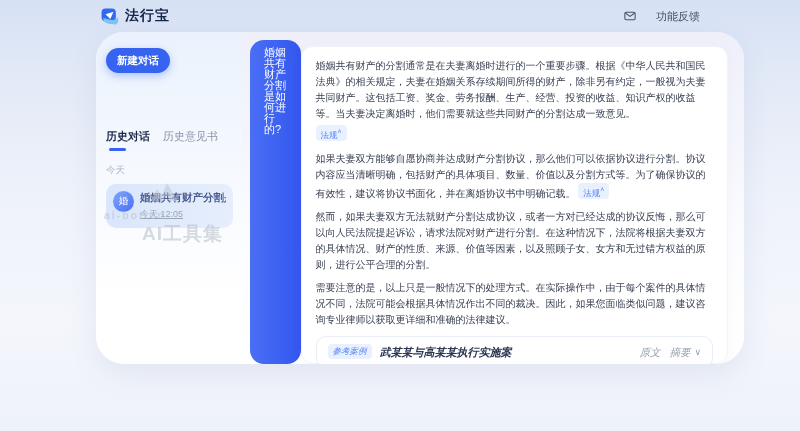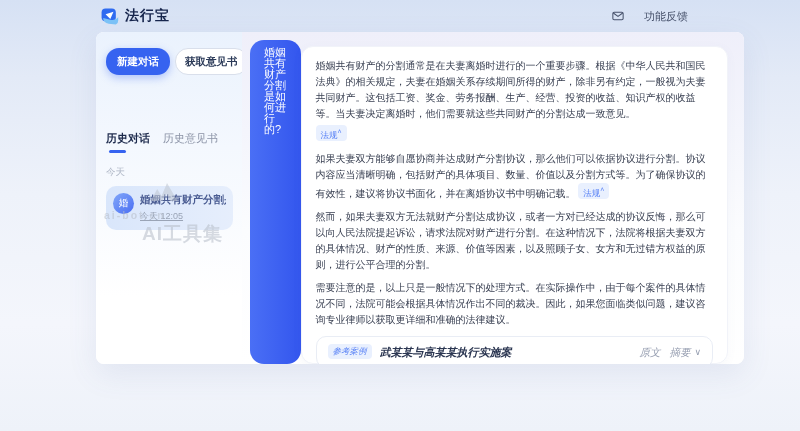--- a/index.html
+++ b/index.html
@@ -2,29 +2,29 @@
 <html style="--primary: #3663f0; --bubble: #3e63f2; --tag_bg: #e9f0fe; --tag_text: #5a83f6;"><head>
 <meta charset="utf-8">
 <style>
   * { margin:0; padding:0; box-sizing:border-box; }
   html,body { width:800px; height:431px; overflow:hidden;
     font-family:"Liberation Sans","DejaVu Sans",sans-serif; }
   body { position:relative;
     background:linear-gradient(180deg,#d6e1f4 0%,#e3eaf7 18%,#eef2fa 45%,#f4f6fc 75%,#eef2f9 100%); }
 
   
-  .header { position:absolute; top:0; left:0; right:12px; height:32px;
+  .header { position:absolute; top:0; left:0; right:0; height:32px;
     display:flex; align-items:center; justify-content:space-between; padding:0 100px; }
   .brand { display:flex; align-items:center; gap:6px; }
   .brand-name { font-size:14px; font-weight:bold; color:#17264d; letter-spacing:1px; }
   .feedback { display:flex; align-items:center; gap:20px; font-size:11px; color:#47526b; cursor:pointer; }
 
   
   .app { position:absolute; left:96px; top:32px; width:648px; height:332px;
-    border-radius:8px; overflow:hidden; display:flex;
+    border-radius:28px; overflow:hidden; display:flex;
     box-shadow:0 10px 30px rgba(80,100,160,0.10); background:#fff; }
 
   
   .sidebar { width:146px; flex:none; position:relative; padding:16px 9px 10px 10px;
     background:linear-gradient(180deg,#eaf2fd 0%,#f4f8fe 35%,#ffffff 80%); }
   .side-btns { display:flex; gap:5px; }
   .btn { font-size:10.5px; line-height:1; border-radius:13px; padding:7px 9px;
     white-space:nowrap; cursor:pointer; font-weight:600; }
   .btn-primary { background:var(--primary,#3663f0); color:#fff; border:none;
     box-shadow:0 3px 8px rgba(54,99,240,.35); padding:7px 11px; }
@@ -100,21 +100,20 @@
     </span>
     <span>功能反馈</span>
   </div>
 </div>
 
 <div class="app">
 
   <div class="sidebar">
     <div class="side-btns">
       <button class="btn btn-primary">新建对话</button>
-      <button class="btn btn-outline">获取意见书</button>
     </div>
     <div class="tabs">
       <div class="tab active">历史对话</div>
       <div class="tab">历史意见书</div>
     </div>
     <div class="group-label">今天</div>
     <div class="conv-item">
       <div class="conv-avatar">婚</div>
       <div style="min-width:0;">
         <div class="conv-title">婚姻共有财产分割是如何...</div>

